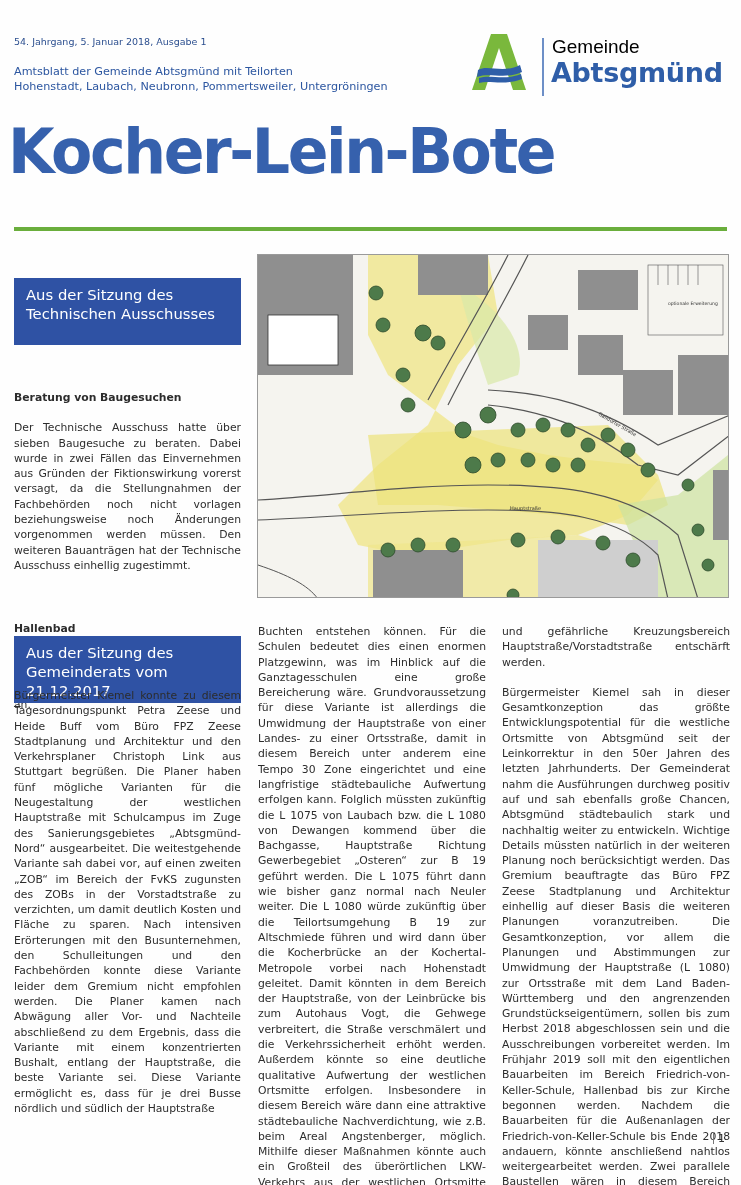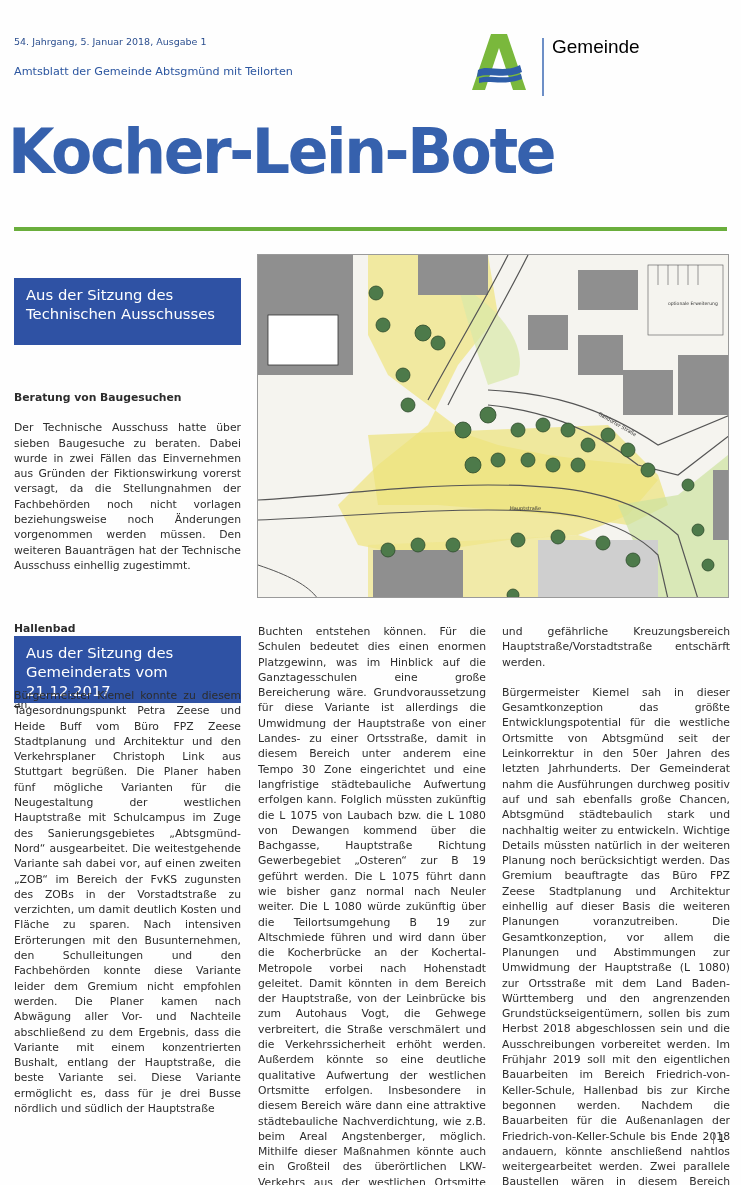--- a/index.html
+++ b/index.html
@@ -35,30 +35,32 @@
 
     .page-num { position: absolute; left: 713px; top: 1132px; font-size: 11px; color: #333; }
     .page-num .bar { display: inline-block; width: 1px; height: 12px; background: #777; margin-right: 4px; vertical-align: -2px; }
   </style>
 </head>
 <body>
 
 <div class="issue-line">54. Jahrgang, 5. Januar 2018, Ausgabe 1</div>
 <div class="subtitle">
   <div>Amtsblatt der Gemeinde Abtsgmünd mit Teilorten</div>
+  <div>Hohenstadt, Laubach, Neubronn, Pommertsweiler, Untergröningen</div>
 </div>
 
 <div class="logo">
   <svg class="logo-mark" viewBox="0 0 54 56">
     <polygon points="19,0 35,0 54,56 41,56 27,14 13,56 0,56" fill="#7ab83c"></polygon>
     <path d="M6,36 C16,30 30,40 48,31 L50,38 C32,46 18,38 5,43 Z" fill="#2f5ea8"></path>
     <path d="M7,44 C18,40 32,47 49,40 L50,45 C32,52 18,46 7,49 Z" fill="#2f5ea8"></path>
   </svg>
   <div class="logo-divider"></div>
   <div class="logo-gemeinde">Gemeinde</div>
+  <div class="logo-name">Abtsgmünd</div>
 </div>
 
 <div class="masthead">Kocher-Lein-Bote</div>
 <div class="masthead-rule"></div>
 
 <div class="section-head sh1">
   <div>Aus der Sitzung des</div>
   <div>Technischen Ausschusses</div>
 </div>
 <div class="col c-left-top">

